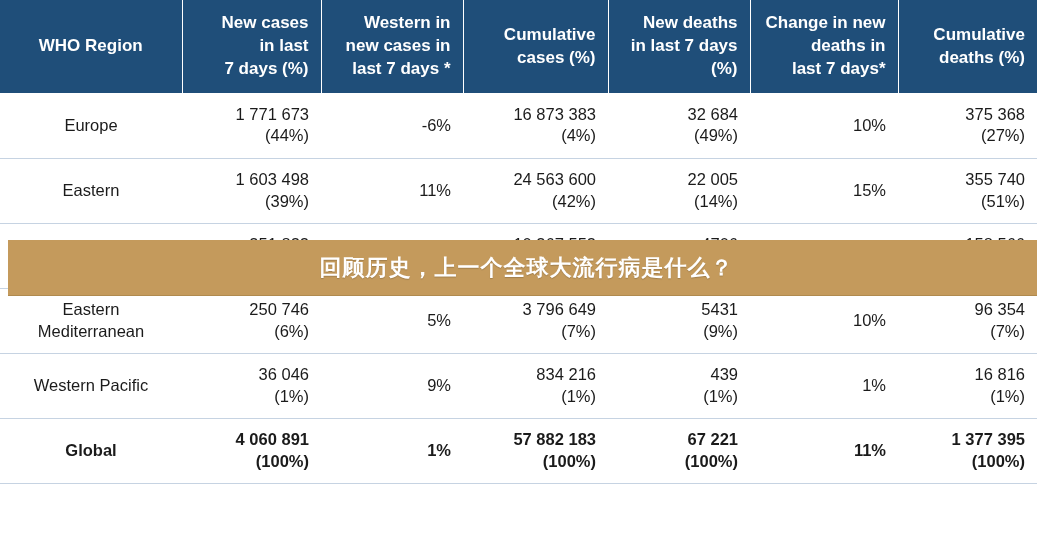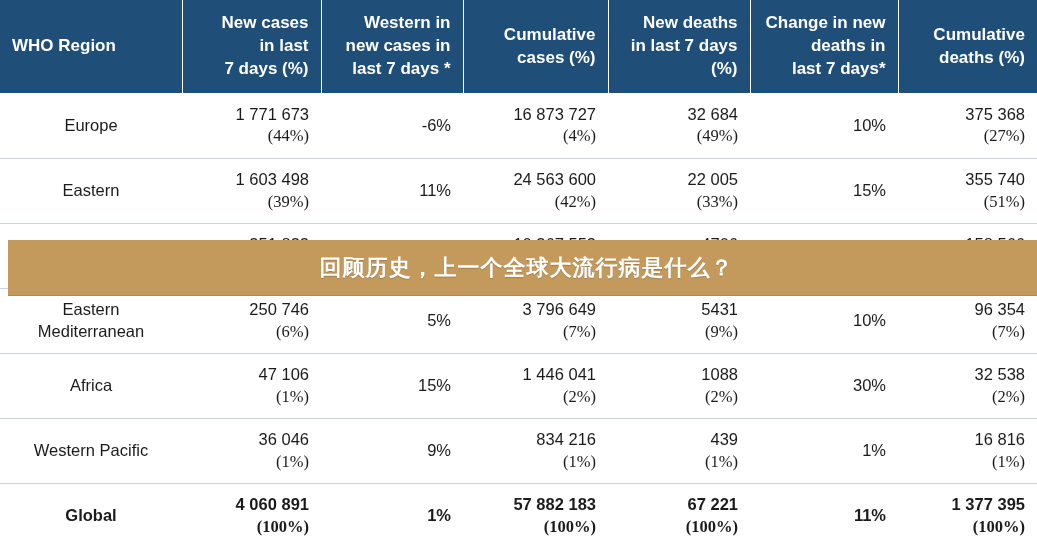--- a/index.html
+++ b/index.html
@@ -33,21 +33,21 @@
     padding: 10px 12px;
     vertical-align: middle;
     border-right: 1px solid #ffffff;
     height: 93px;
     box-sizing: border-box;
   }
   table.who-table thead th:last-child {
     border-right: none;
   }
   th.col-region {
-    text-align: left;
+    text-align: center;
     width: 182px;
   }
   th.col-num {
     text-align: right;
     width: 139px;
   }
   th.col-num-2 { width: 142px; }
   th.col-num-3 { width: 145px; }
   th.col-num-4 { width: 142px; }
   th.col-num-5 { width: 148px; }
@@ -66,21 +66,20 @@
   }
   td.region {
     text-align: center;
     white-space: normal;
   }
   td.num {
     text-align: right;
   }
   td .pct {
     display: block;
-    font-family: Liberation Serif, serif;
   }
   tr.global td {
     font-weight: bold;
     border-bottom: none;
   }
   tr.row-sea td {
     color: #1b1b1b;
   }
 
   
@@ -155,21 +154,21 @@
     </thead>
     <tbody>
       <tr>
         <td class="region">Europe</td>
         <td class="num">
           <span>1 771 673</span>
           <span class="pct">(44%)</span>
         </td>
         <td class="num">-6%</td>
         <td class="num">
-          <span>16 873 727</span>
+          <span>16 873 383</span>
           <span class="pct">(4%)</span>
         </td>
         <td class="num">
           <span>32 684</span>
           <span class="pct">(49%)</span>
         </td>
         <td class="num">10%</td>
         <td class="num">
           <span>375 368</span>
           <span class="pct">(27%)</span>
@@ -181,21 +180,21 @@
           <span>1 603 498</span>
           <span class="pct">(39%)</span>
         </td>
         <td class="num">11%</td>
         <td class="num">
           <span>24 563 600</span>
           <span class="pct">(42%)</span>
         </td>
         <td class="num">
           <span>22 005</span>
-          <span class="pct">(33%)</span>
+          <span class="pct">(14%)</span>
         </td>
         <td class="num">15%</td>
         <td class="num">
           <span>355 740</span>
           <span class="pct">(51%)</span>
         </td>
       </tr>
       <tr class="row-sea">
         <td class="region">South-East Asia</td>
         <td class="num">
@@ -229,41 +228,20 @@
           <span class="pct">(7%)</span>
         </td>
         <td class="num">
           <span>5431</span>
           <span class="pct">(9%)</span>
         </td>
         <td class="num">10%</td>
         <td class="num">
           <span>96 354</span>
           <span class="pct">(7%)</span>
-        </td>
-      </tr>
-      <tr>
-        <td class="region">Africa</td>
-        <td class="num">
-          <span>47 106</span>
-          <span class="pct">(1%)</span>
-        </td>
-        <td class="num">15%</td>
-        <td class="num">
-          <span>1 446 041</span>
-          <span class="pct">(2%)</span>
-        </td>
-        <td class="num">
-          <span>1088</span>
-          <span class="pct">(2%)</span>
-        </td>
-        <td class="num">30%</td>
-        <td class="num">
-          <span>32 538</span>
-          <span class="pct">(2%)</span>
         </td>
       </tr>
       <tr>
         <td class="region">Western Pacific</td>
         <td class="num">
           <span>36 046</span>
           <span class="pct">(1%)</span>
         </td>
         <td class="num">9%</td>
         <td class="num">

